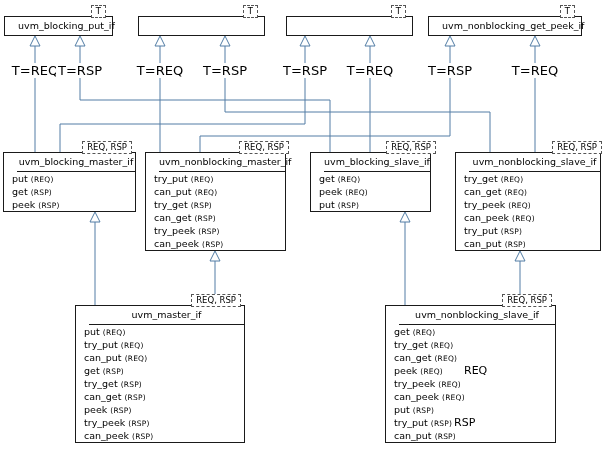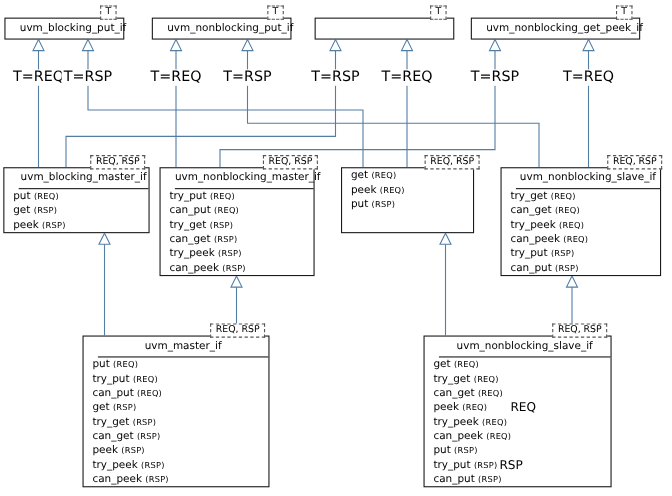--- a/index.html
+++ b/index.html
@@ -75,21 +75,20 @@
   <span class="bind-label" style="left:370px;top:63px">T=REQ</span>
   <span class="bind-label" style="left:450px;top:63px">T=RSP</span>
   <span class="bind-label" style="left:535px;top:63px">T=REQ</span>
 
   <div class="class-box no-members" style="left:4px;top:16px;width:109px;height:20px">
     <div class="tpl-box" style="right:6px">T</div>
     <div class="class-title">uvm_blocking_put_if</div>
   </div>
   <div class="class-box no-members" style="left:138px;top:16px;width:127px;height:20px">
     <div class="tpl-box" style="right:6px">T</div>
-    <div class="class-title">uvm_nonblocking_put_if</div>
   </div>
   <div class="class-box no-members" style="left:286px;top:16px;width:127px;height:20px">
     <div class="tpl-box" style="right:6px">T</div>
   </div>
   <div class="class-box no-members" style="left:428px;top:16px;width:154px;height:20px">
     <div class="tpl-box" style="right:6px">T</div>
     <div class="class-title">uvm_nonblocking_get_peek_if</div>
   </div>
 
   <div class="class-box" style="left:3px;top:152px;width:133px;height:60px">
@@ -110,20 +109,21 @@
     <div class="member"><span>try_put</span> <span class="param">(REQ)</span></div>
         <div class="member"><span>can_put</span> <span class="param">(REQ)</span></div>
         <div class="member"><span>try_get</span> <span class="param">(RSP)</span></div>
         <div class="member"><span>can_get</span> <span class="param">(RSP)</span></div>
         <div class="member"><span>try_peek</span> <span class="param">(RSP)</span></div>
         <div class="member"><span>can_peek</span> <span class="param">(RSP)</span></div>
       </div>
   </div>
   <div class="class-box" style="left:310px;top:152px;width:121px;height:60px">
     <div class="tpl-box" style="right:-6px">REQ, RSP</div>
+    <div class="class-title">uvm_blocking_slave_if</div>
     <div class="members">
 
     <div class="member"><span>get</span> <span class="param">(REQ)</span></div>
         <div class="member"><span>peek</span> <span class="param">(REQ)</span></div>
         <div class="member"><span>put</span> <span class="param">(RSP)</span></div>
       </div>
   </div>
   <div class="class-box" style="left:455px;top:152px;width:146px;height:99px">
     <div class="tpl-box" style="right:-2px">REQ, RSP</div>
     <div class="class-title">uvm_nonblocking_slave_if</div>

